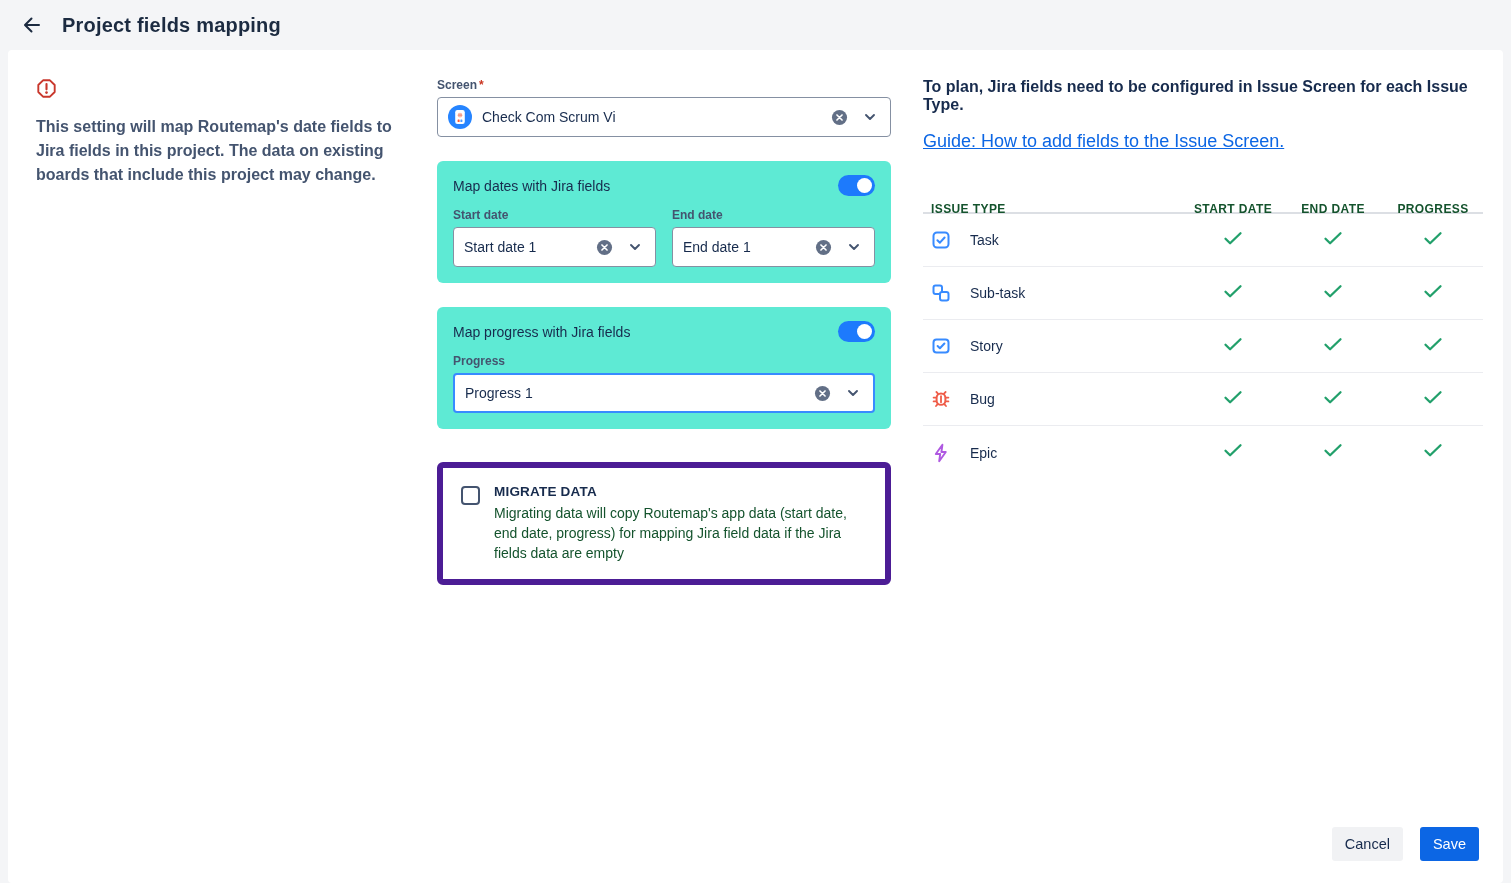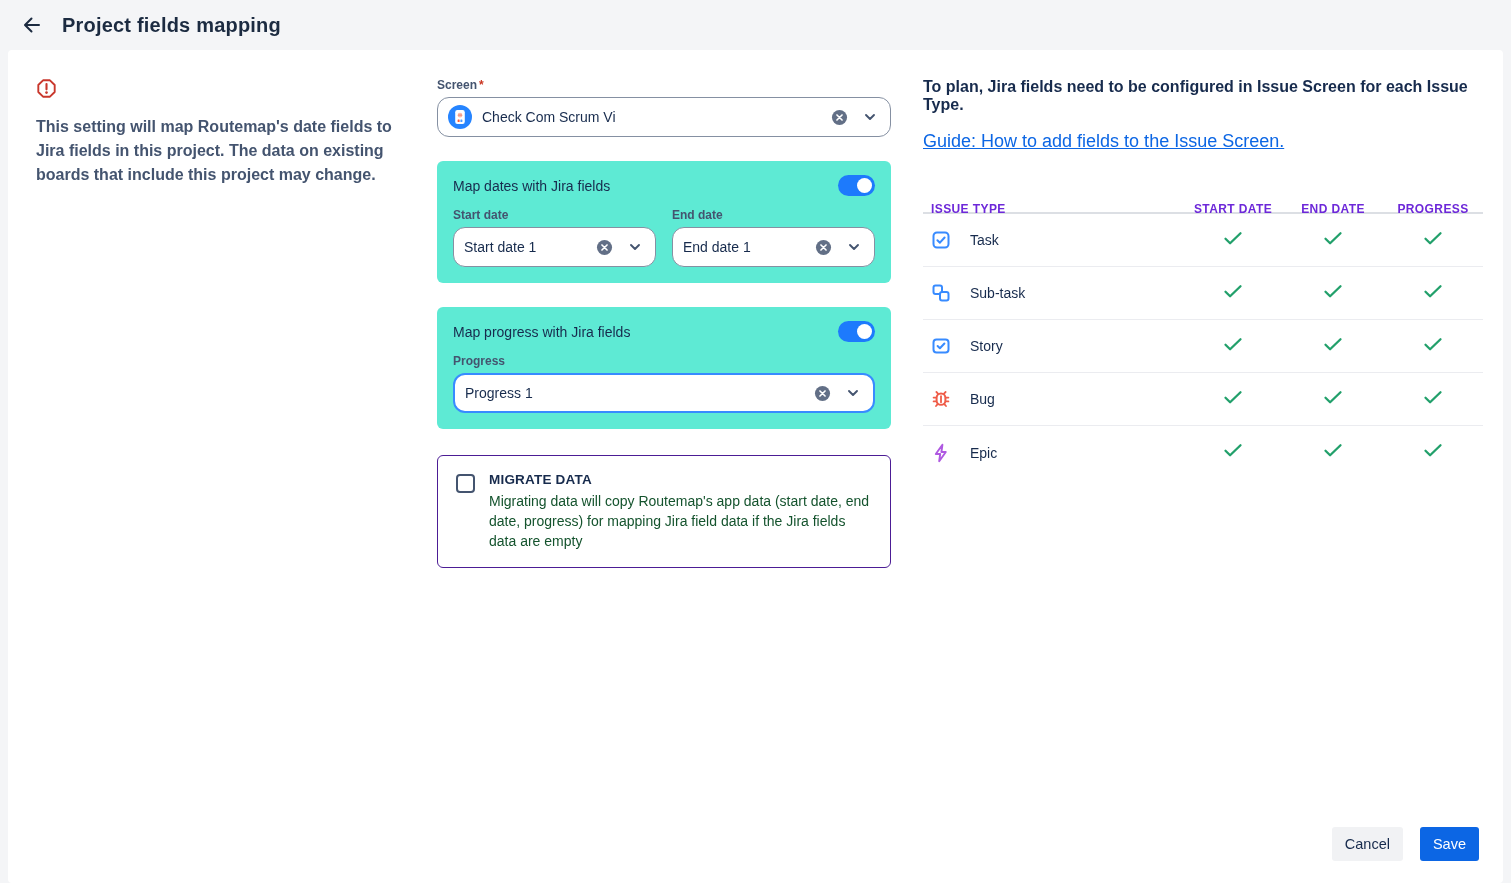--- a/index.html
+++ b/index.html
@@ -50,21 +50,21 @@
     font-weight: 700;
     color: #44546F;
     margin-bottom: 5px;
   }
   .req { color: #CA3521; margin-left: 2px; }
 
   .select {
     height: 40px;
     background: #fff;
     border: 1px solid #8590A2;
-    border-radius: 12px;
+    border-radius: 4px;
     display: flex;
     align-items: center;
     padding: 0 12px 0 10px;
     cursor: pointer;
   }
   .select.focused { border: 2px solid #388BFF; }
   .select .sel-text { font-size: 14px; color: #172B4D; flex: 1 1 auto; white-space: nowrap; overflow: hidden; }
   .select .avatar { width: 24px; height: 24px; margin-right: 10px; flex: 0 0 auto; }
   .select .clear { width: 17px; height: 17px; margin-right: 14px; flex: 0 0 auto; cursor: pointer; }
   .select .chev { width: 16px; height: 16px; flex: 0 0 auto; }
@@ -83,23 +83,23 @@
   }
   .toggle .knob {
     position: absolute; top: 3px; left: 19px;
     width: 15px; height: 15px; border-radius: 50%; background: #fff;
   }
   .two-fields { display: flex; gap: 16px; }
   .two-fields .fld { width: 203px; }
 
   .migrate-card {
     background: #fff;
-    border: 1px solid #4c1d95;
+    border: 6px solid #4c1d95;
     border-radius: 6px;
-    margin-top: 26px;
+    margin-top: 33px;
     padding: 16px;
     display: flex;
     align-items: flex-start;
   }
   .checkbox {
     width: 19px; height: 19px; border: 2px solid #44546F; border-radius: 4px;
     background: #fff; margin: 2px 14px 0 2px; flex: 0 0 auto; cursor: pointer;
   }
   .migrate-title { font-size: 13.5px; font-weight: 700; color: #172B4D; letter-spacing: 0.2px; }
   .migrate-desc { font-size: 14px; line-height: 20px; color: #14532d; margin-top: 4px; max-width: 392px; }
@@ -115,21 +115,21 @@
     cursor: pointer;
   }
   .itable { margin-top: 22px; }
   .trow, .thead {
     display: grid;
     grid-template-columns: 1fr 100px 100px 100px;
     align-items: center;
   }
   .thead { height: 40px; border-bottom: 2px solid #DCDFE4; }
   .thead .hcell {
-    font-size: 12px; font-weight: 700; color: #6d28d9; letter-spacing: 0.4px; margin-top: 28px;
+    font-size: 12px; font-weight: 700; color: #14532d; letter-spacing: 0.4px; margin-top: 28px;
   }
   .hcell.center, .tcell.center { text-align: center; }
   .thead .hcell:first-child { padding-left: 8px; }
   .trow { height: 53px; border-bottom: 1px solid #EBECF0; }
   .trow:last-child { border-bottom: none; }
   .tcell.type { display: flex; align-items: center; gap: 19px; padding-left: 8px; font-size: 14px; color: #172B4D; }
   .iticon { width: 20px; height: 20px; display: inline-flex; flex: 0 0 auto; }
   .check { display: inline-block; width: 20px; height: 15px; }
 
   

